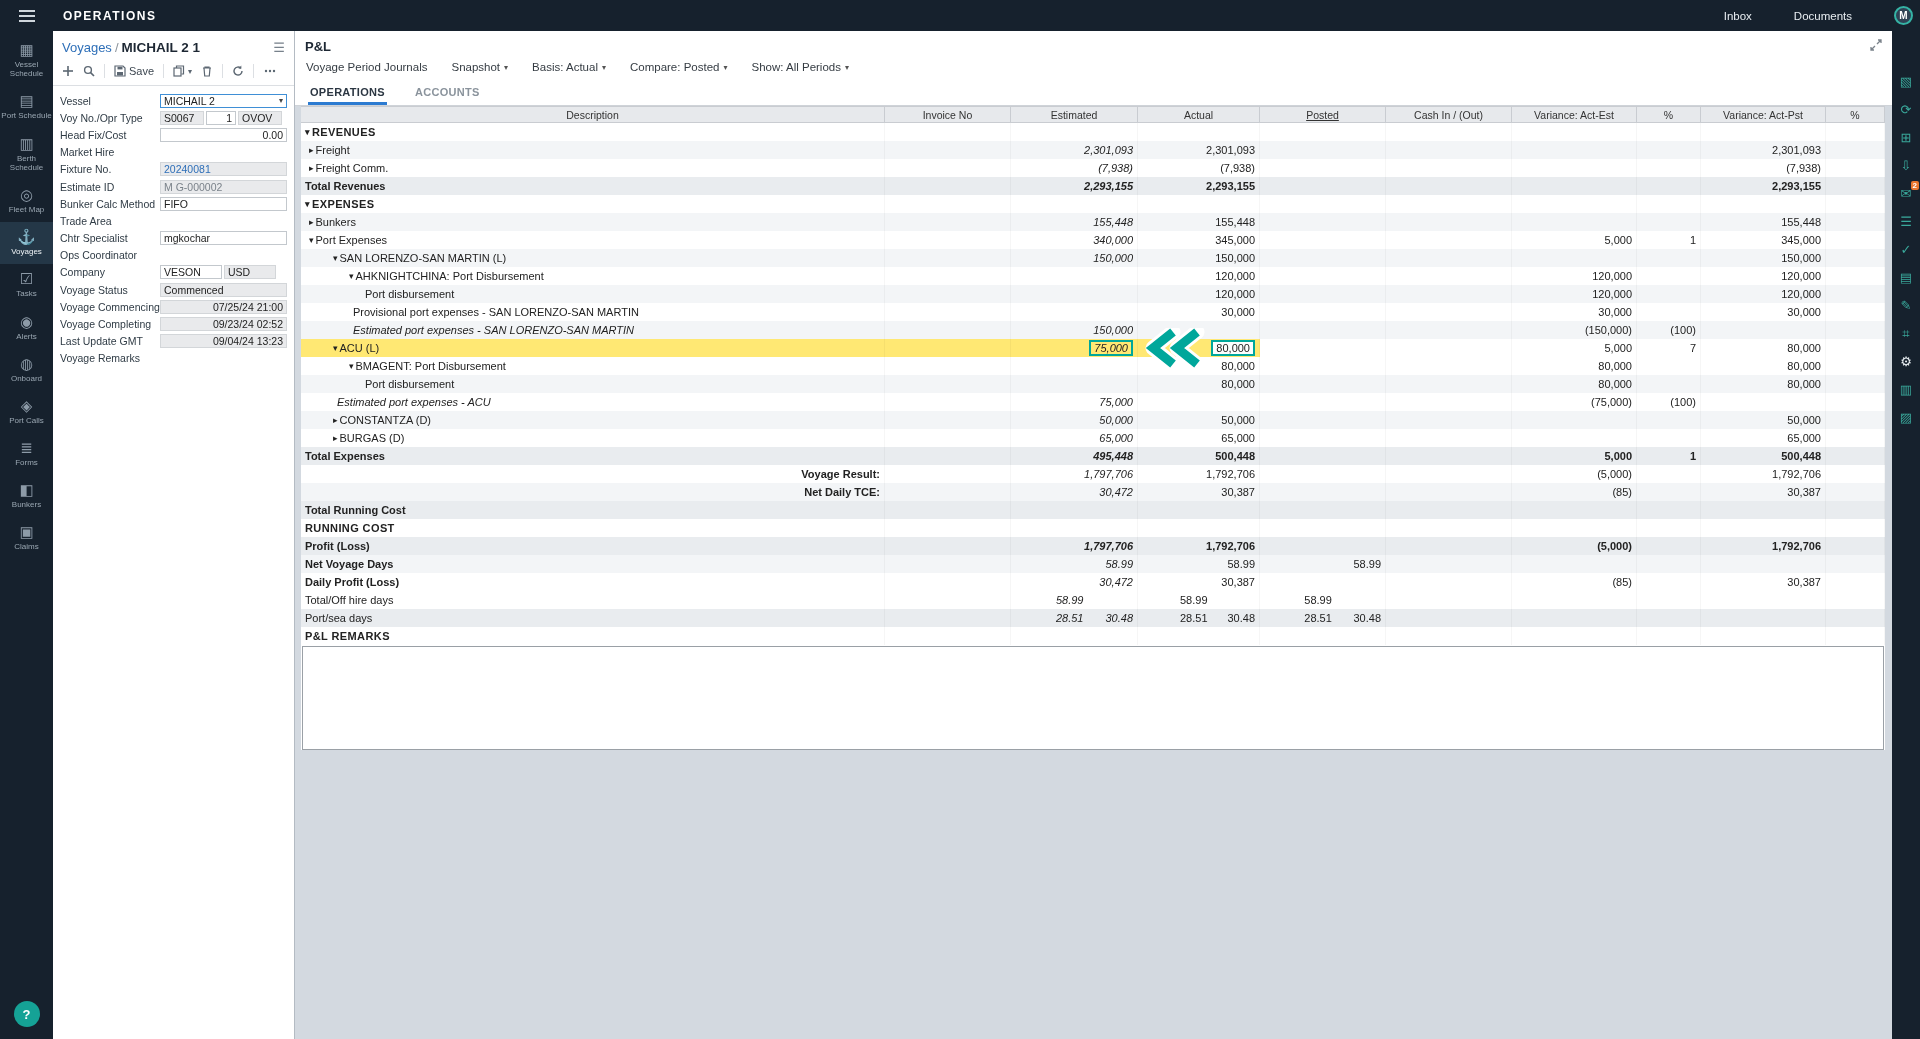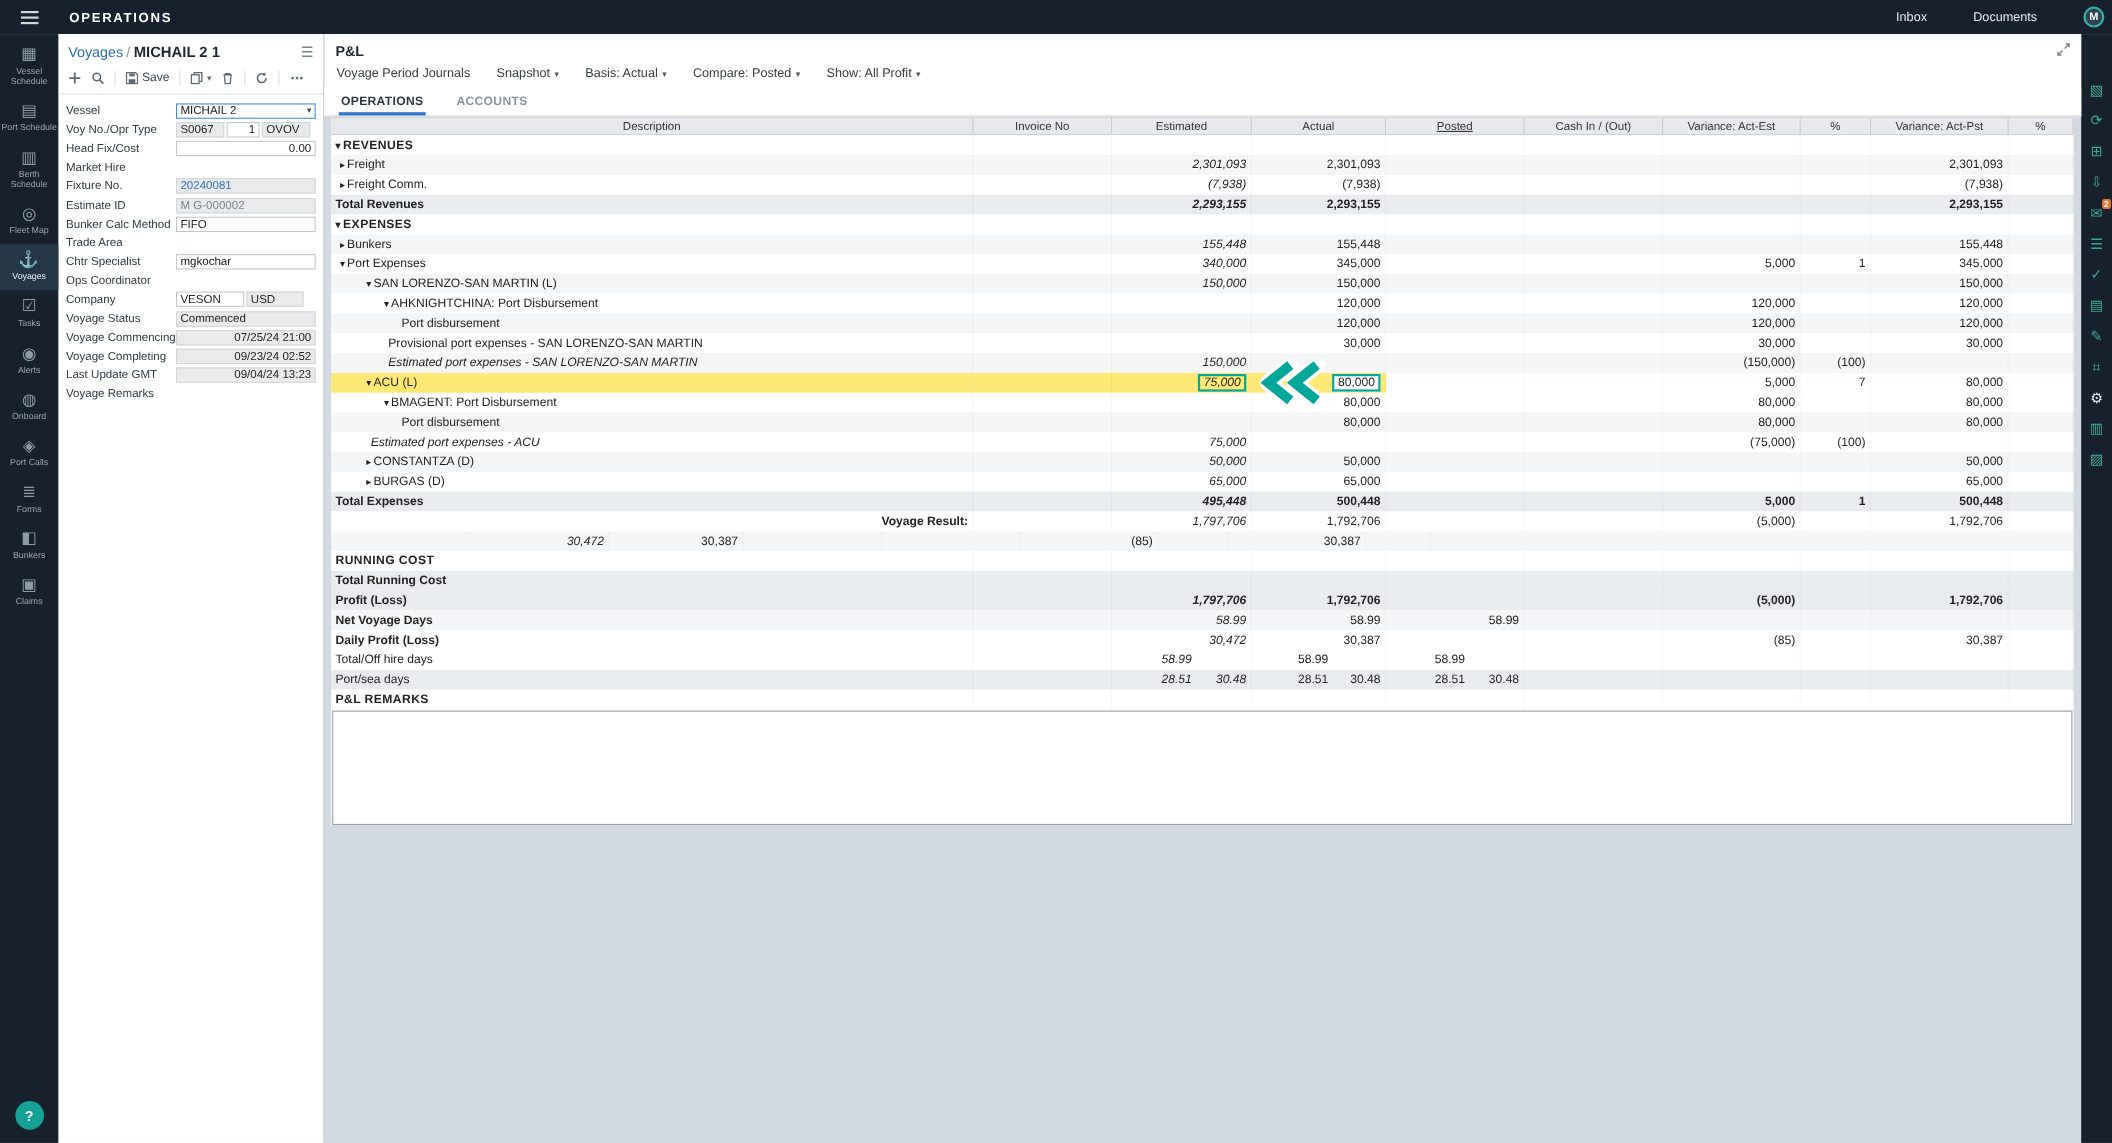--- a/index.html
+++ b/index.html
@@ -357,21 +357,21 @@
           </span>
           <span class="ptb-item">
             <span>Basis: Actual</span>
             <span class="ptb-caret">▾</span>
           </span>
           <span class="ptb-item">
             <span>Compare: Posted</span>
             <span class="ptb-caret">▾</span>
           </span>
           <span class="ptb-item">
-            <span>Show: All Profit</span>
+            <span>Show: All Periods</span>
             <span class="ptb-caret">▾</span>
           </span>
         </div>
       <div class="mh-tabs" id="pnl-tabs">
           <span class="tab active">OPERATIONS</span>
           <span class="tab">ACCOUNTS</span>
         </div>
     </div>
     <div class="content">
       <div class="tablewrap">
@@ -802,55 +802,58 @@
               <span class="td c-vae num" style="width: 125px;">
                 <span>(5,000)</span>
               </span>
               <span class="td c-pae num" style="width: 64px;"></span>
               <span class="td c-vap num" style="width: 125px;">
                 <span>1,792,706</span>
               </span>
               <span class="td c-pap num" style="width: 59px;"></span>
             </div>
             <div class="trow shade">
+              <span class="td c-desc descc dright" style="width: 584px;">
+                <span class="b">Net Daily TCE:</span>
+              </span>
               <span class="td c-inv" style="width: 126px;"></span>
               <span class="td c-est num" style="width: 127px;">
                 <span>30,472</span>
               </span>
               <span class="td c-act num" style="width: 122px;">
                 <span>30,387</span>
               </span>
               <span class="td c-posted num" style="width: 126px;"></span>
               <span class="td c-cash num" style="width: 126px;"></span>
               <span class="td c-vae num" style="width: 125px;">
                 <span>(85)</span>
               </span>
               <span class="td c-pae num" style="width: 64px;"></span>
               <span class="td c-vap num" style="width: 125px;">
                 <span>30,387</span>
               </span>
               <span class="td c-pap num" style="width: 59px;"></span>
             </div>
-            <div class="trow section">
-              <span class="td c-desc descc" style="width: 584px; padding-left: 4px;">
-                <span>RUNNING COST</span>
+            <div class="trow total">
+              <span class="td c-desc descc" style="width: 584px; padding-left: 4px;">
+                <span>Total Running Cost</span>
               </span>
               <span class="td c-inv" style="width: 126px;"></span>
               <span class="td c-est num" style="width: 127px;"></span>
               <span class="td c-act num" style="width: 122px;"></span>
               <span class="td c-posted num" style="width: 126px;"></span>
               <span class="td c-cash num" style="width: 126px;"></span>
               <span class="td c-vae num" style="width: 125px;"></span>
               <span class="td c-pae num" style="width: 64px;"></span>
               <span class="td c-vap num" style="width: 125px;"></span>
               <span class="td c-pap num" style="width: 59px;"></span>
             </div>
-            <div class="trow total">
-              <span class="td c-desc descc" style="width: 584px; padding-left: 4px;">
-                <span>Total Running Cost</span>
+            <div class="trow section">
+              <span class="td c-desc descc" style="width: 584px; padding-left: 4px;">
+                <span>RUNNING COST</span>
               </span>
               <span class="td c-inv" style="width: 126px;"></span>
               <span class="td c-est num" style="width: 127px;"></span>
               <span class="td c-act num" style="width: 122px;"></span>
               <span class="td c-posted num" style="width: 126px;"></span>
               <span class="td c-cash num" style="width: 126px;"></span>
               <span class="td c-vae num" style="width: 125px;"></span>
               <span class="td c-pae num" style="width: 64px;"></span>
               <span class="td c-vap num" style="width: 125px;"></span>
               <span class="td c-pap num" style="width: 59px;"></span>

